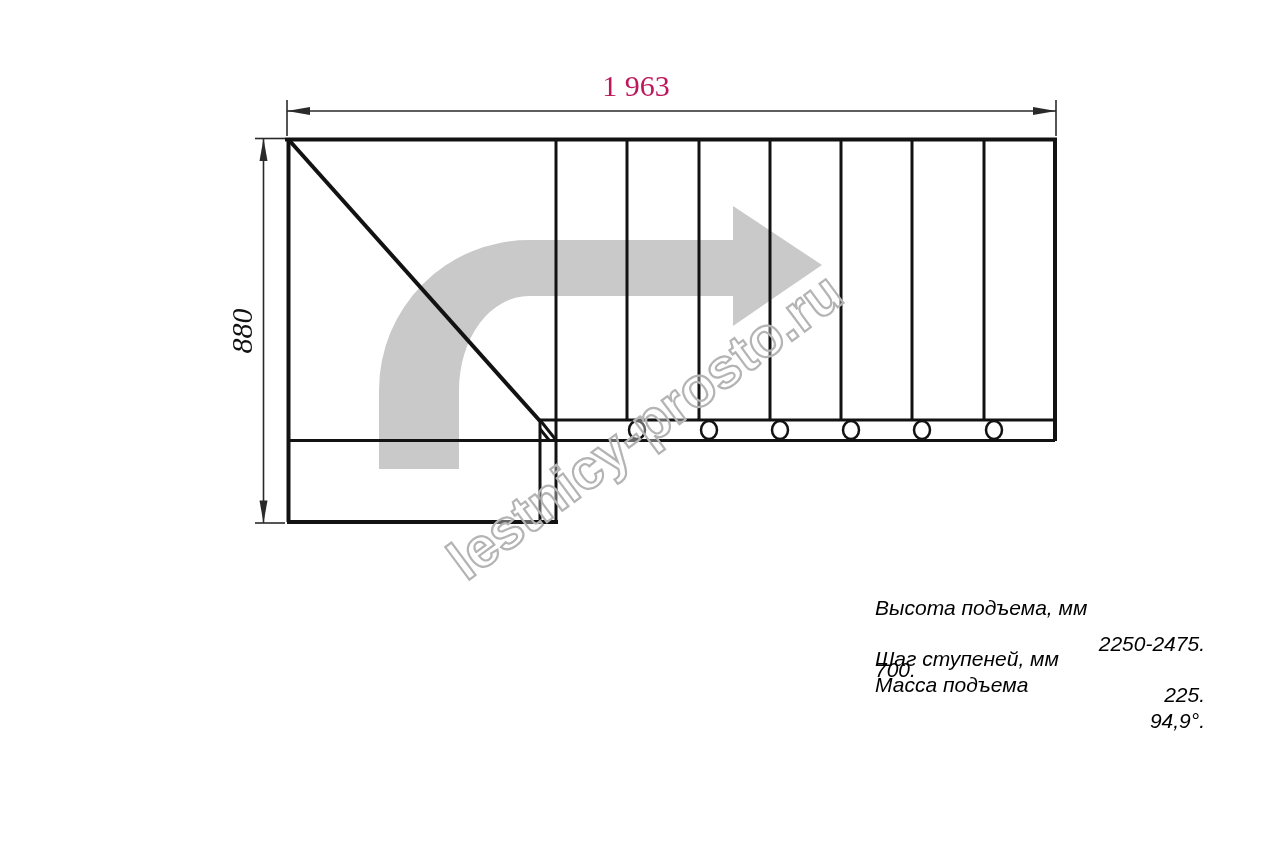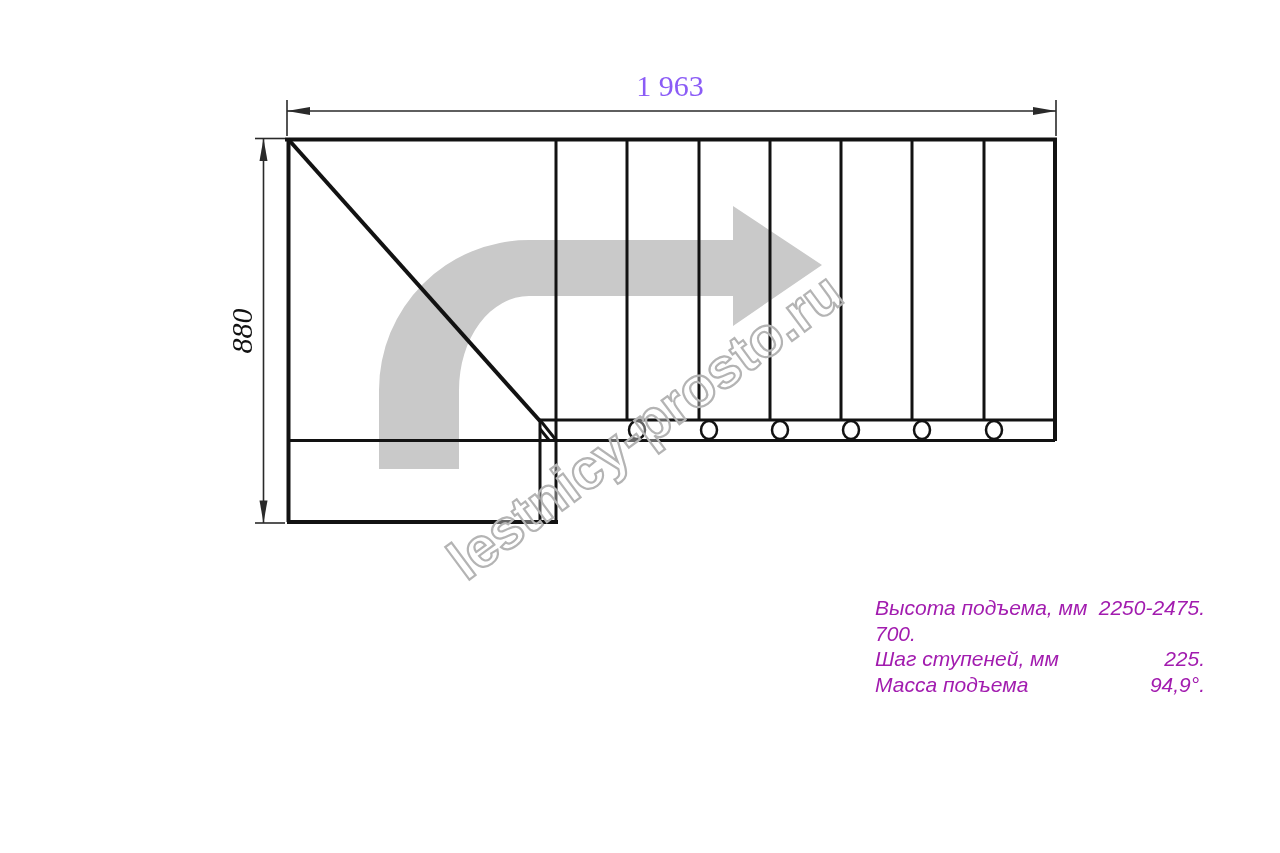--- a/index.html
+++ b/index.html
@@ -5,51 +5,51 @@
   html,body{margin:0;padding:0;}
   .canvas{
     position:relative;
     width:1280px;height:853px;
     background:#ffffff;
     overflow:hidden;
     font-family:"Liberation Sans",sans-serif;
   }
   .plan-svg{position:absolute;left:0;top:0;}
   .dim-label-top{
-    position:absolute;left:590px;top:68px;width:160px;height:36px;
+    position:absolute;left:556px;top:68px;width:160px;height:36px;
     text-align:center;line-height:36px;
     font-family:"Liberation Serif","DejaVu Serif",serif;
-    font-size:30px;color:#8b5cf6;
+    font-size:30px;color:#be185d;
   }
   .dim-label-left{
     position:absolute;left:180px;top:313px;width:124px;height:36px;
     text-align:center;line-height:36px;
     transform:rotate(-90deg);
     font-family:"Liberation Serif","DejaVu Serif",serif;
     font-style:italic;font-size:30px;color:#111;
   }
   .watermark{
     position:absolute;left:385px;top:386px;width:520px;height:80px;
     line-height:80px;text-align:center;white-space:nowrap;
     transform:rotate(-36.5deg);
     font-weight:bold;font-size:56px;
     color:rgba(255,255,255,0.35);
     -webkit-text-stroke:2.2px #b4b4b4;
     letter-spacing:0px;
     pointer-events:none;
   }
   .specs{
     position:absolute;left:875px;top:595px;width:330px;
-    font-style:italic;font-size:21px;color:#a21caf;
+    font-style:italic;font-size:21px;color:#000000;
   }
   .specs .row{
     display:flex;justify-content:space-between;
     height:25.5px;line-height:25.5px;white-space:nowrap;
   }
-  .specs .val{text-align:right;}
+  .specs .val{text-align:right;margin-top:36px;}
 </style>
 </head>
 <body>
 
 <div class="canvas">
 
   <svg class="plan-svg" width="1280" height="853" viewBox="0 0 1280 853">
 
     <path d="M379,469 L379,390 A150,150 0 0 1 529,240 L733,240 L733,206 L822,265 L733,326 L733,296 L529,296 A70,94 0 0 0 459,390 L459,469 Z" fill="#c9c9c9"></path>
 

